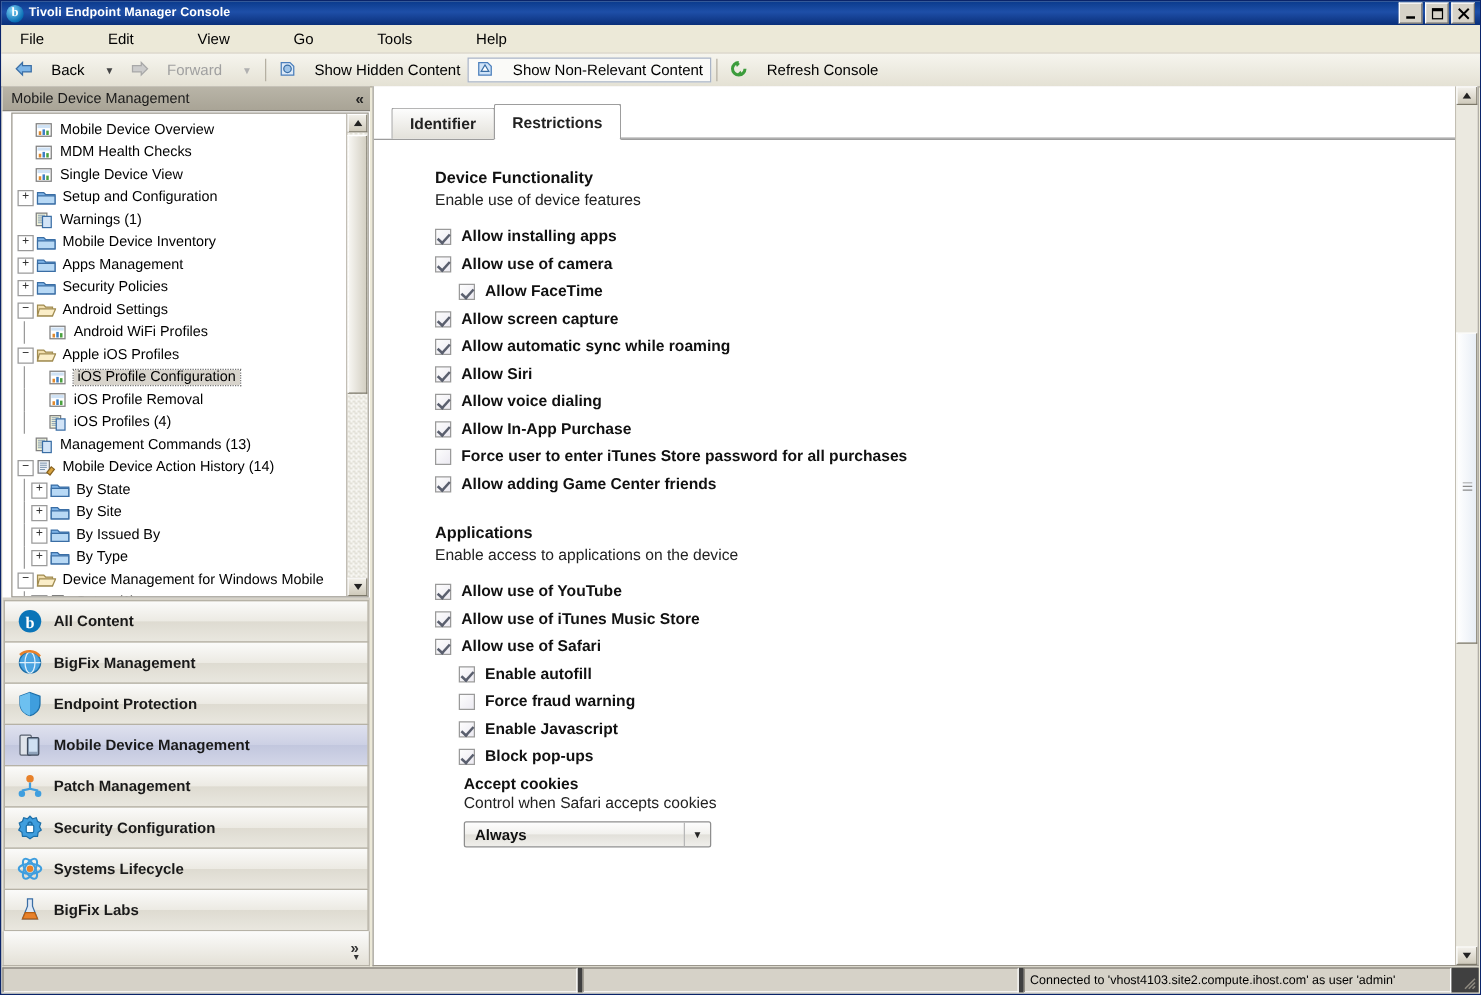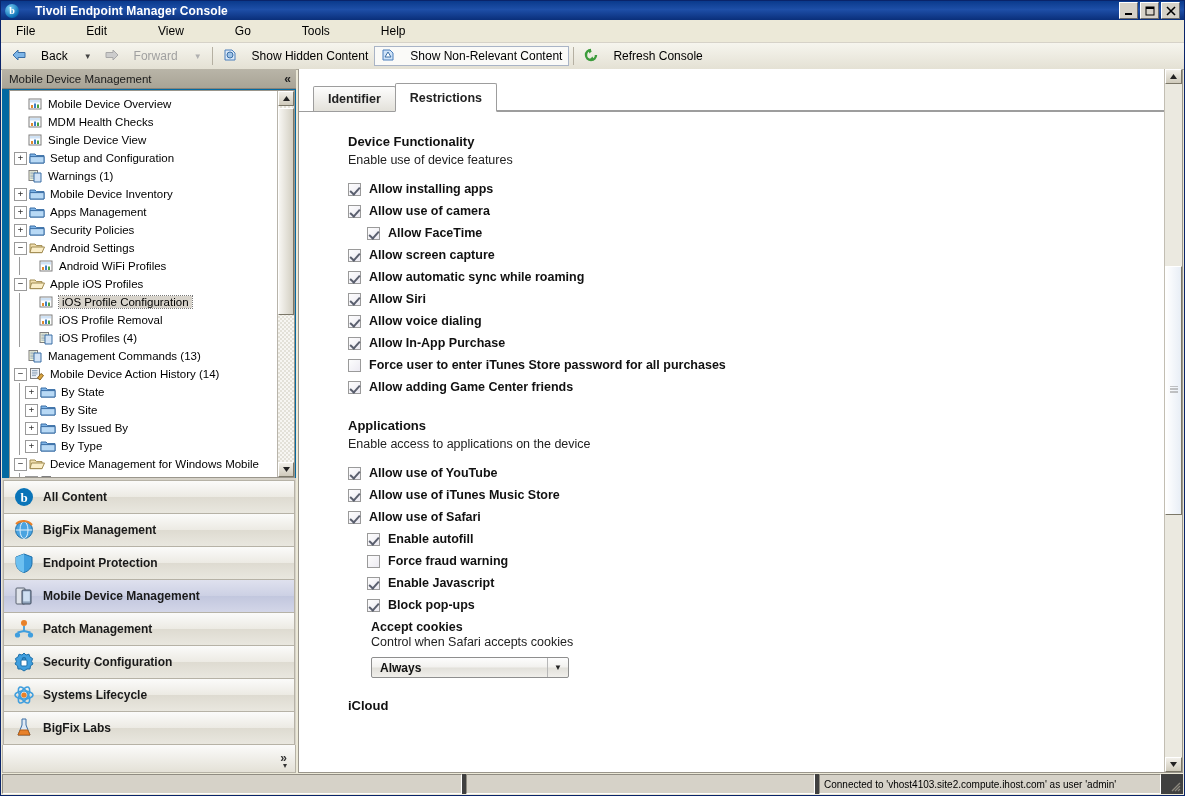--- a/index.html
+++ b/index.html
@@ -13,21 +13,21 @@
        background:#ece9d8;
        border:1px solid #0a246a;box-sizing:border-box;}
 
   
   .titlebar{height:19px;background:linear-gradient(to bottom,#0a3a8c 0%,#1e4fa8 45%,#0a2f7a 100%);
             display:flex;align-items:center;padding:0 2px;}
   .tb-icon{width:14px;height:14px;border-radius:50%;
            background:radial-gradient(circle at 35% 30%,#7fd2f5,#0a6fb5 70%,#044d80);
            color:#fff;font-size:10px;font-weight:bold;line-height:14px;text-align:center;
            margin:0 4px 0 2px;font-family:"Liberation Serif",serif;}
-  .tb-title{color:#fff;font-size:12px;font-weight:bold;flex:1;letter-spacing:.1px;margin-left:12px;}
+  .tb-title{color:#fff;font-size:10px;font-weight:bold;flex:1;letter-spacing:.1px;}
   .tb-btns{display:flex;gap:2px;padding-right:2px;}
   .tb-btn{width:17px;height:15px;background:#d6d2c8;
           border:1px solid;border-color:#fff #6b6b6b #6b6b6b #fff;
           display:flex;align-items:center;justify-content:center;
           font-size:10px;line-height:1;font-family:"Liberation Sans",sans-serif;color:#000;}
   .tb-btn svg{display:block;}
 
   
   .menubar{height:22px;background:#ece9d8;display:flex;align-items:center;
            padding-left:6px;border-bottom:1px solid #d6d2c8;gap:33px;}
@@ -42,21 +42,21 @@
   .tbar-btn.framed{border:1px solid #a9b4c6;background:#fafaf8;}
   .tbar-btn.disabled{color:#a0a0a0;}
   .tbar-sep{width:1px;height:18px;background:#b5b0a2;margin:0 4px;}
   .caret{font-size:8px;color:#444;padding-left:2px;}
   .caret.dis{color:#b0b0b0;}
 
   
   .body-area{position:absolute;left:1px;top:68px;right:1px;bottom:22px;display:flex;}
 
   
-  .leftpanel{width:294px;display:flex;flex-direction:column;background:#0369a1;}
+  .leftpanel{width:294px;display:flex;flex-direction:column;background:#ffffff;}
   .lp-header{height:20px;background:linear-gradient(to bottom,#b9b5a8,#a9a496);
              display:flex;align-items:center;justify-content:space-between;
              padding:0 5px 0 7px;font-size:11.5px;color:#1a1a1a;
              border-bottom:1px solid #87837a;}
   .lp-header .chev{font-size:12px;color:#222;font-weight:bold;}
 
   .tree-wrap{flex:1 1 auto;background:#fff;border:1px solid #9a968c;margin:1px 1px 0 7px;
              position:relative;overflow:hidden;display:flex;}
   .tree{flex:1;overflow:hidden;padding:4px 0 0 0;position:relative;}
   .trow{display:flex;align-items:center;height:18px;font-size:11.5px;white-space:nowrap;
@@ -679,21 +679,20 @@
                 <span class="cb on"></span>
                 <span class="opt-lbl">Block pop-ups</span>
               </div>
               <div class="sub-title">Accept cookies</div>
               <div class="sub-desc">Control when Safari accepts cookies</div>
               <div class="selectbox">
                 <span class="val">Always</span>
                 <span class="arrowbox">▼</span>
               </div>
               <div class="spacer-lg"></div>
-              <div class="sect-title">iCloud</div>
             </div>
         </div>
 
         <div class="rp-sb">
           <div class="sb-arrow">
             <svg width="7" height="5">
                 <path d="M3.5,0 L7,5 L0,5 Z" fill="#222"></path>
               </svg>
           </div>
           <div class="sb-track">

